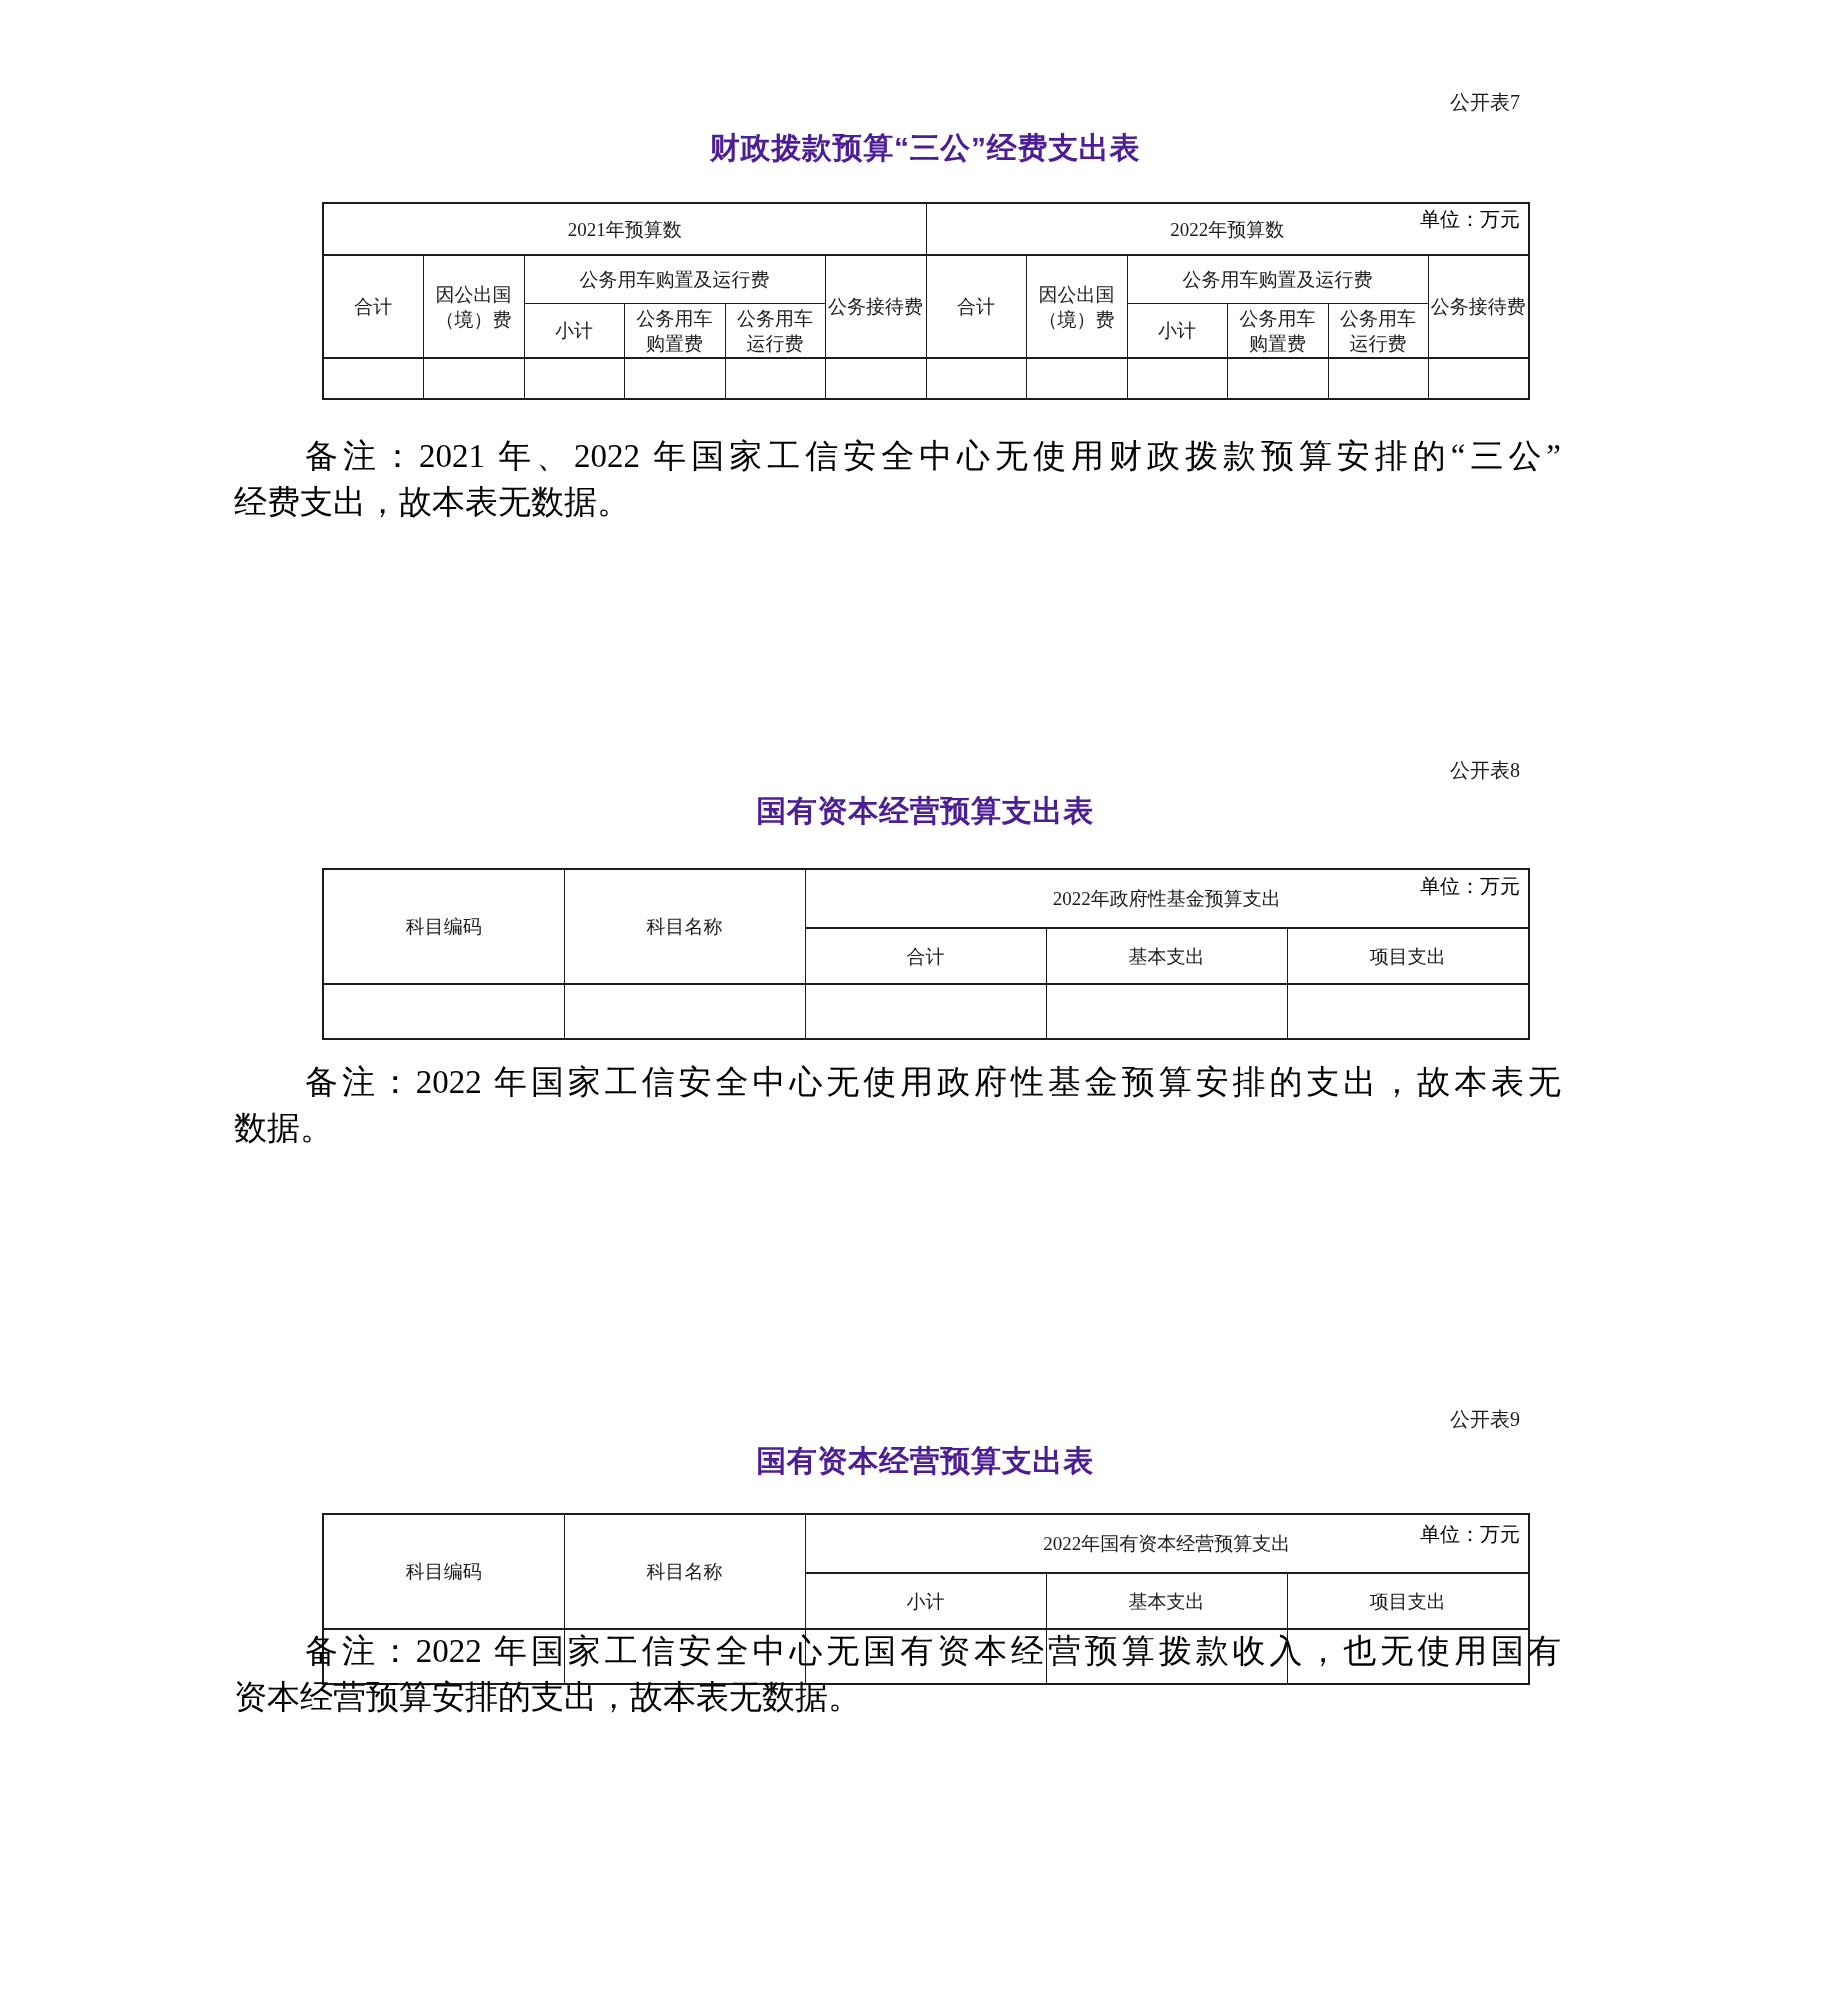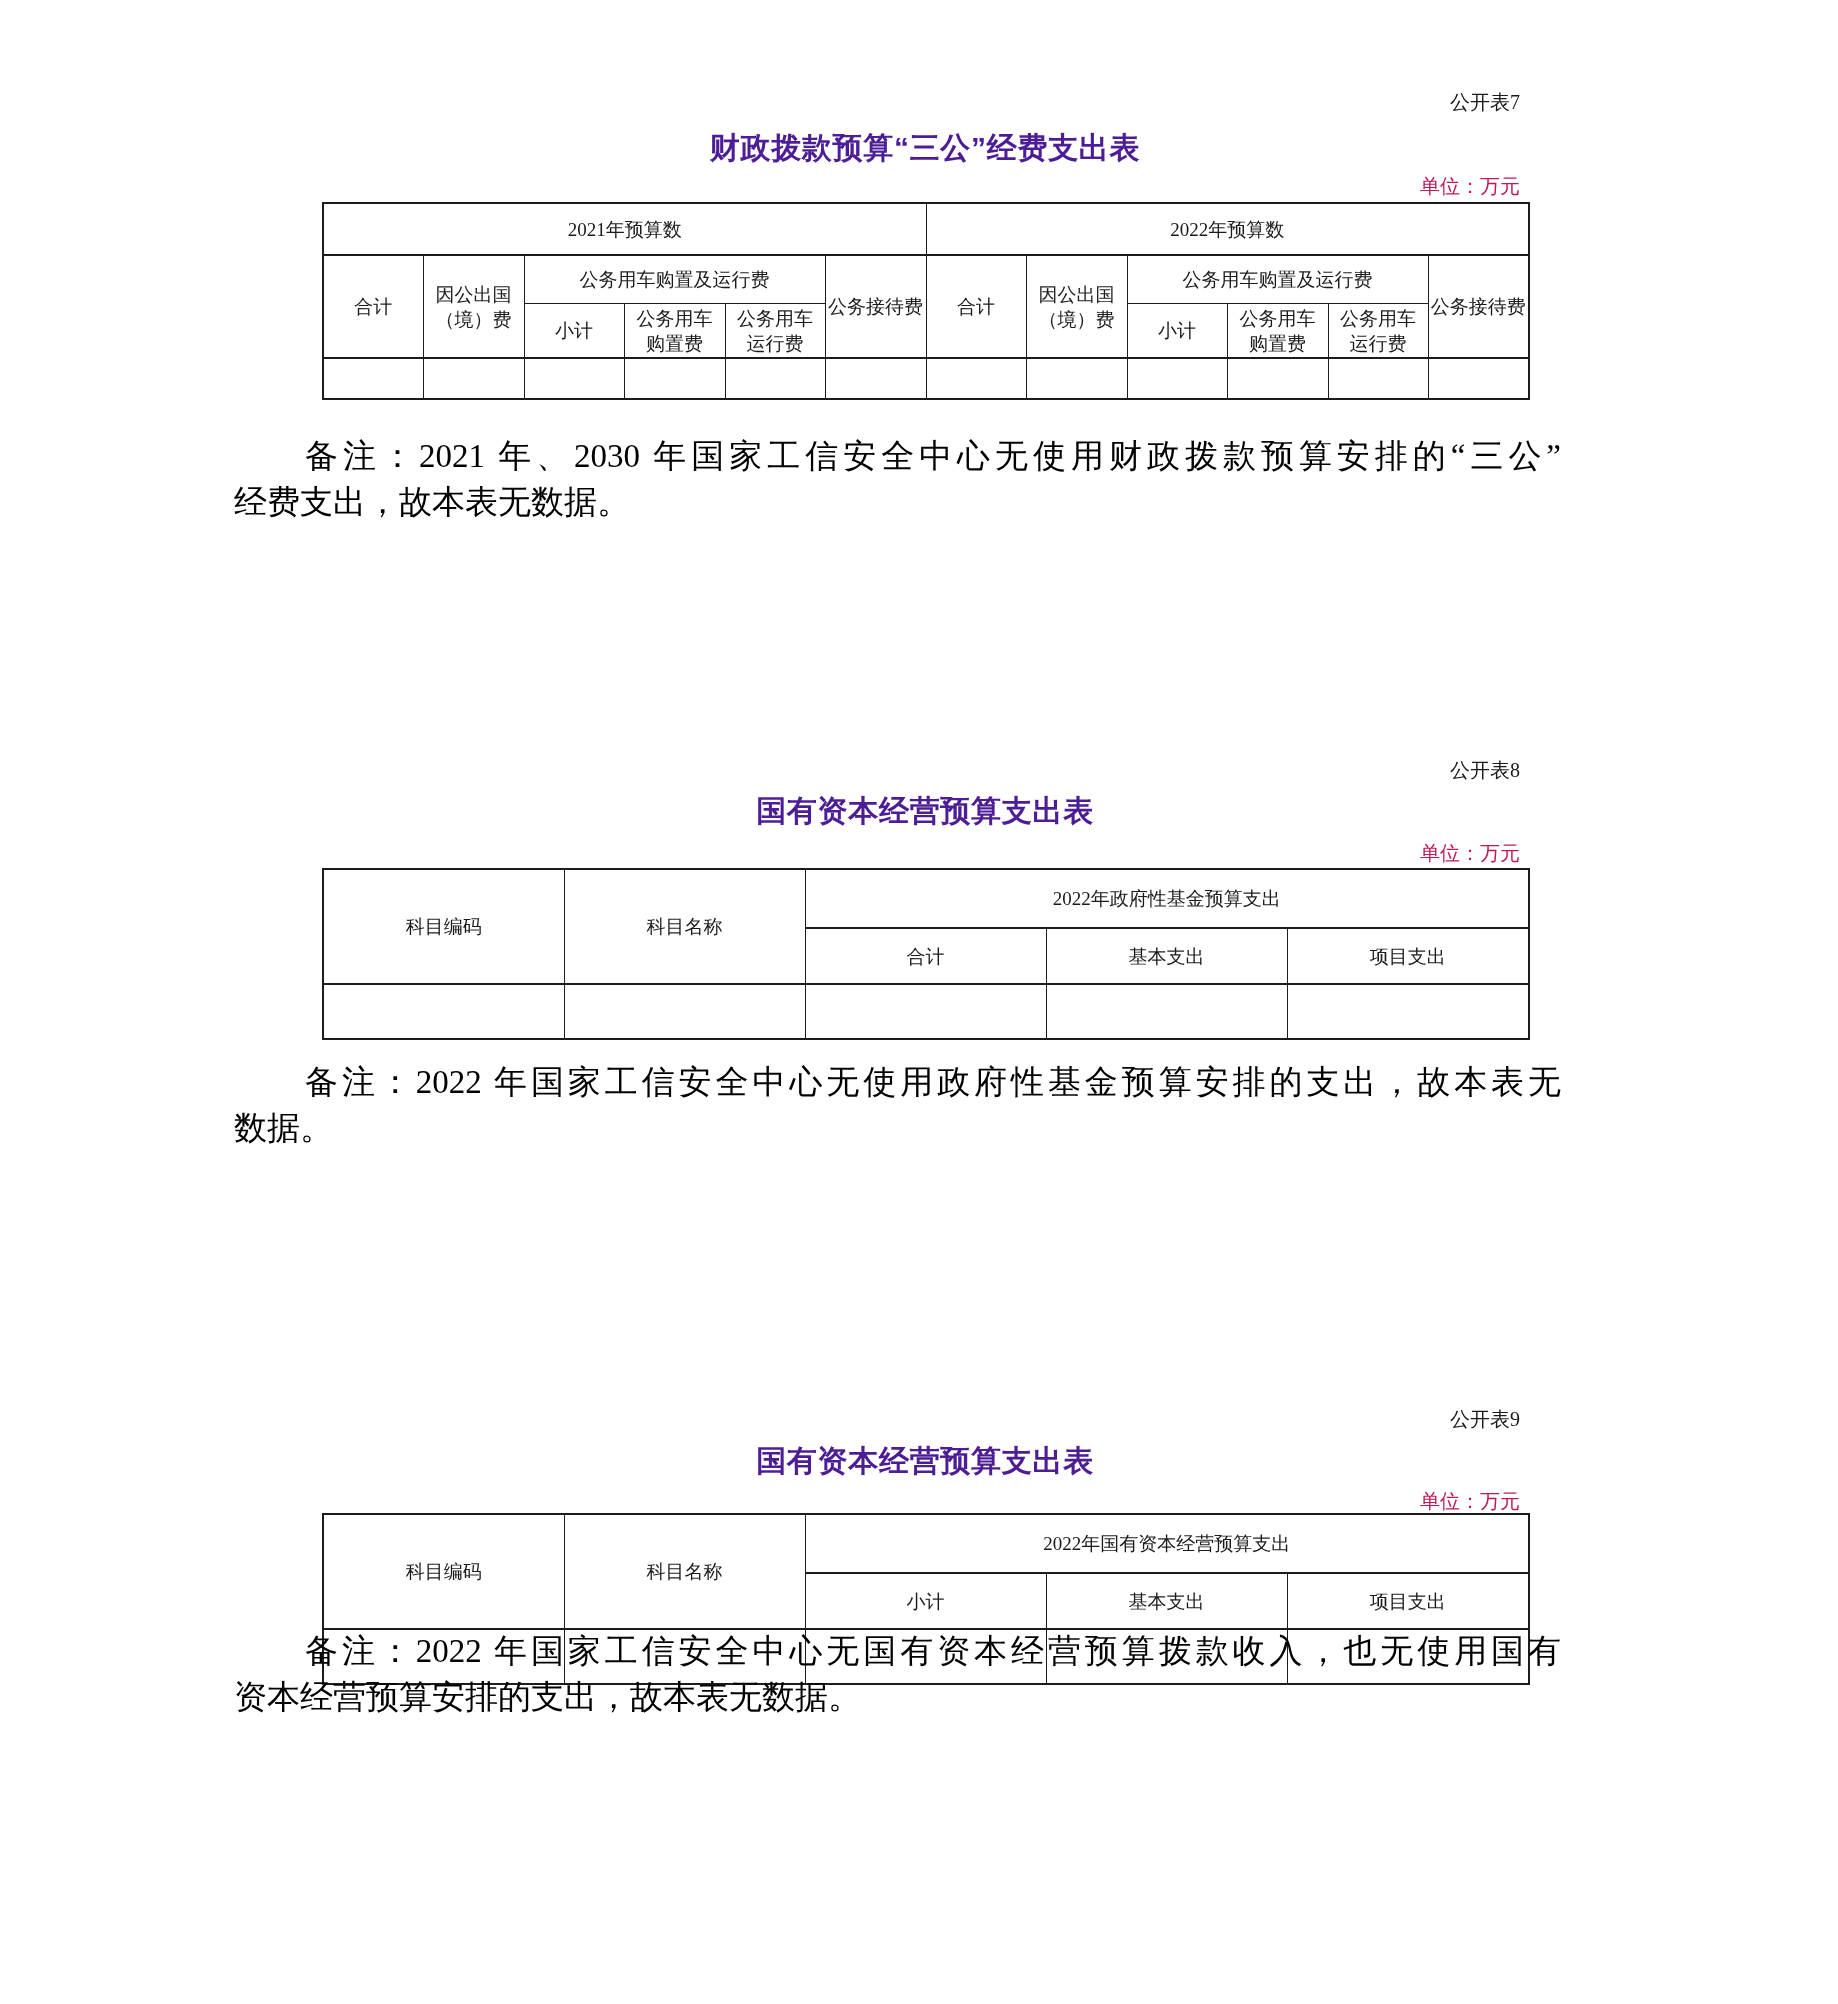--- a/index.html
+++ b/index.html
@@ -35,22 +35,23 @@
     font-size: 30px;
     line-height: 36px;
     color: #4c1d95;
     letter-spacing: 0.7px;
   }
   .unit-label {
     position: absolute;
     right: 319px;
     font-size: 20px;
     line-height: 24px;
-    color: #be185d;
+    color: #000000;
     white-space: nowrap;
+    margin-top: 33px;
   }
   table.grid {
     position: absolute;
     left: 322px;
     width: 1206px;
     border-collapse: collapse;
     table-layout: fixed;
     font-size: 19px;
     color: #1a1a1a;
   }
@@ -153,21 +154,21 @@
         <td></td>
         <td></td>
         <td></td>
         <td></td>
         <td class="outer-r"></td>
       </tr>
     </tbody>
   </table>
 
   <div class="remark" style="top:433px;">
-    <div class="line-first">备注：2021 年、2030 年国家工信安全中心无使用财政拨款预算安排的“三公”</div>
+    <div class="line-first">备注：2021 年、2022 年国家工信安全中心无使用财政拨款预算安排的“三公”</div>
     <div>经费支出，故本表无数据。</div>
   </div>
 
   <div class="tag-label" style="top:758px;">公开表8</div>
   <h2 class="doc-title" style="top:793px;">国有资本经营预算支出表</h2>
   <div class="unit-label" style="top:841px;">单位：万元</div>
 
   <table class="grid t2" style="top:868px;">
     <colgroup>
       <col style="width:241px">

